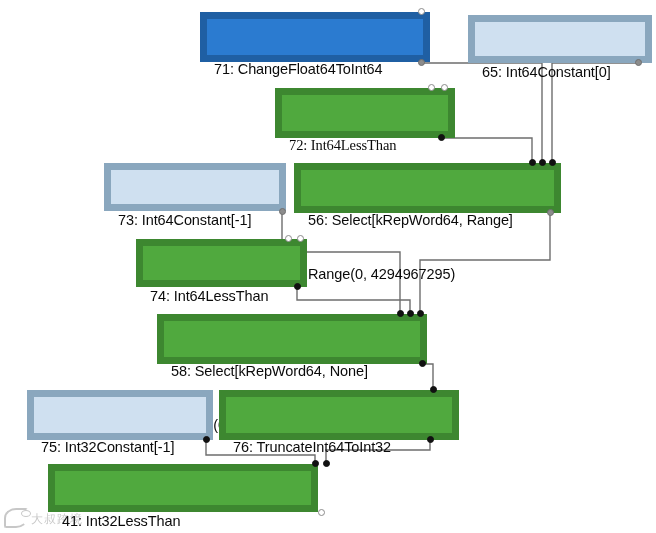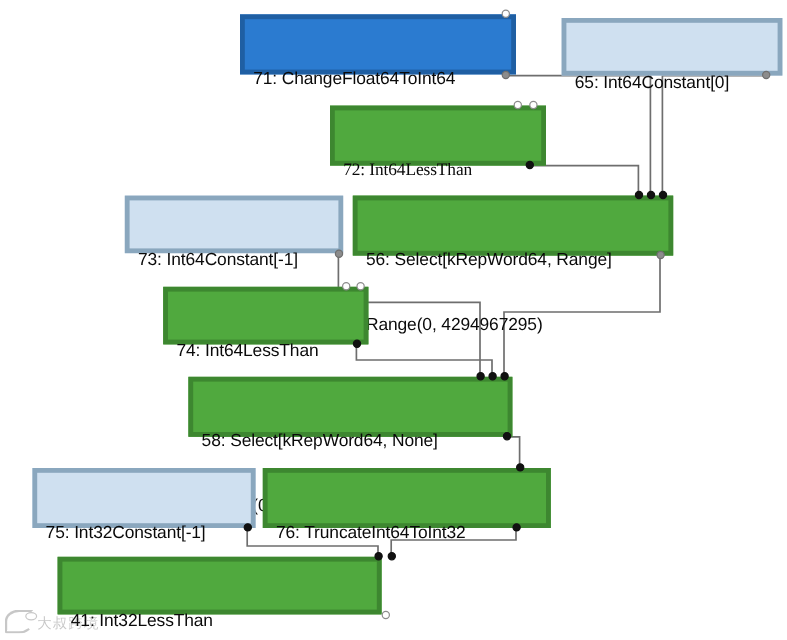--- a/index.html
+++ b/index.html
@@ -19,21 +19,21 @@
     position: absolute;
     left: 0;
     top: 0;
     width: 656px;
     height: 533px;
     pointer-events: none;
   }
   .node {
     position: absolute;
     box-sizing: border-box;
-    border: 4px solid #84cc16;
+    border: 7px solid #84cc16;
     font-size: 14.5px;
     line-height: 18px;
     color: #0a0a0a;
     padding: 5px 7px 4px 7px;
     white-space: pre;
     letter-spacing: -0.1px;
   }
   .node.green  { background: #50a93e; border-color: #3d8730; }
   .node.blue   { background: #2b7bd0; border-color: #1f5fa3; }
   .node.lblue  { background: #cfe0f0; border-color: #8aa7be; }

